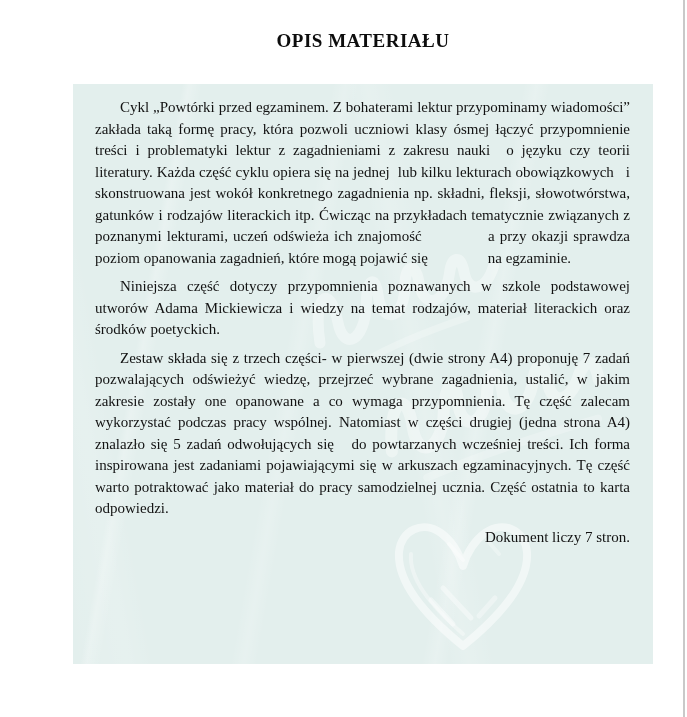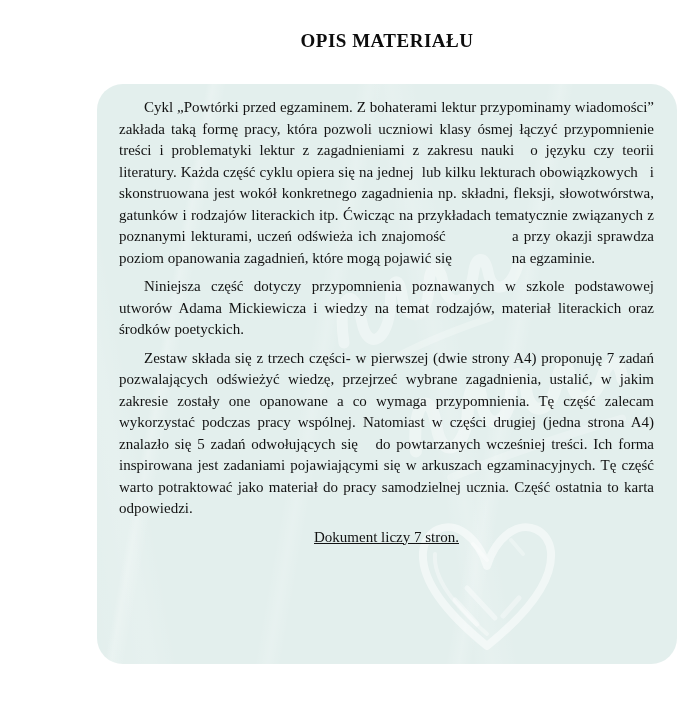--- a/index.html
+++ b/index.html
@@ -10,21 +10,20 @@
   body {
     width: 687px;
     height: 717px;
     position: relative;
     overflow: hidden;
     font-family: "Liberation Serif", serif;
   }
   .page {
     position: absolute;
     inset: 0;
-    margin-left: 24px;
   }
   .page-title {
     position: absolute;
     left: 73px;
     top: 30px;
     width: 580px;
     margin: 0;
     text-align: center;
     font-family: "Liberation Serif", serif;
     font-size: 19px;
@@ -46,21 +45,20 @@
         rgba(255,255,255,0.00) 42%, rgba(255,255,255,0.00) 66%,
         rgba(255,255,255,0.18) 68%, rgba(255,255,255,0.00) 70%,
         rgba(255,255,255,0.00) 100%),
       linear-gradient(80deg,
         rgba(255,255,255,0.00) 0%,  rgba(255,255,255,0.12) 8%,
         rgba(255,255,255,0.00) 12%, rgba(255,255,255,0.00) 55%,
         rgba(255,255,255,0.14) 58%, rgba(255,255,255,0.00) 62%,
         rgba(255,255,255,0.00) 100%),
       #e3efed;
     overflow: hidden;
-    border-radius: 26px;
   }
   .watermark-svg {
     position: absolute;
     left: 0;
     top: 0;
     width: 580px;
     height: 580px;
     pointer-events: none;
   }
   .box-text {
@@ -76,22 +74,21 @@
     text-align: justify;
   }
   .box-text p {
     margin: 0 0 7px 0;
   }
   .box-text p.indent {
     text-indent: 25px;
   }
   .box-text p.last {
     margin-top: 5px;
-    text-align: center;
-    text-decoration: underline;
+    text-align: right;
   }
   .edge-line {
     position: absolute;
     left: 683px;
     top: 0;
     width: 2px;
     height: 717px;
     background: #c9c9c9;
   }
 </style>

